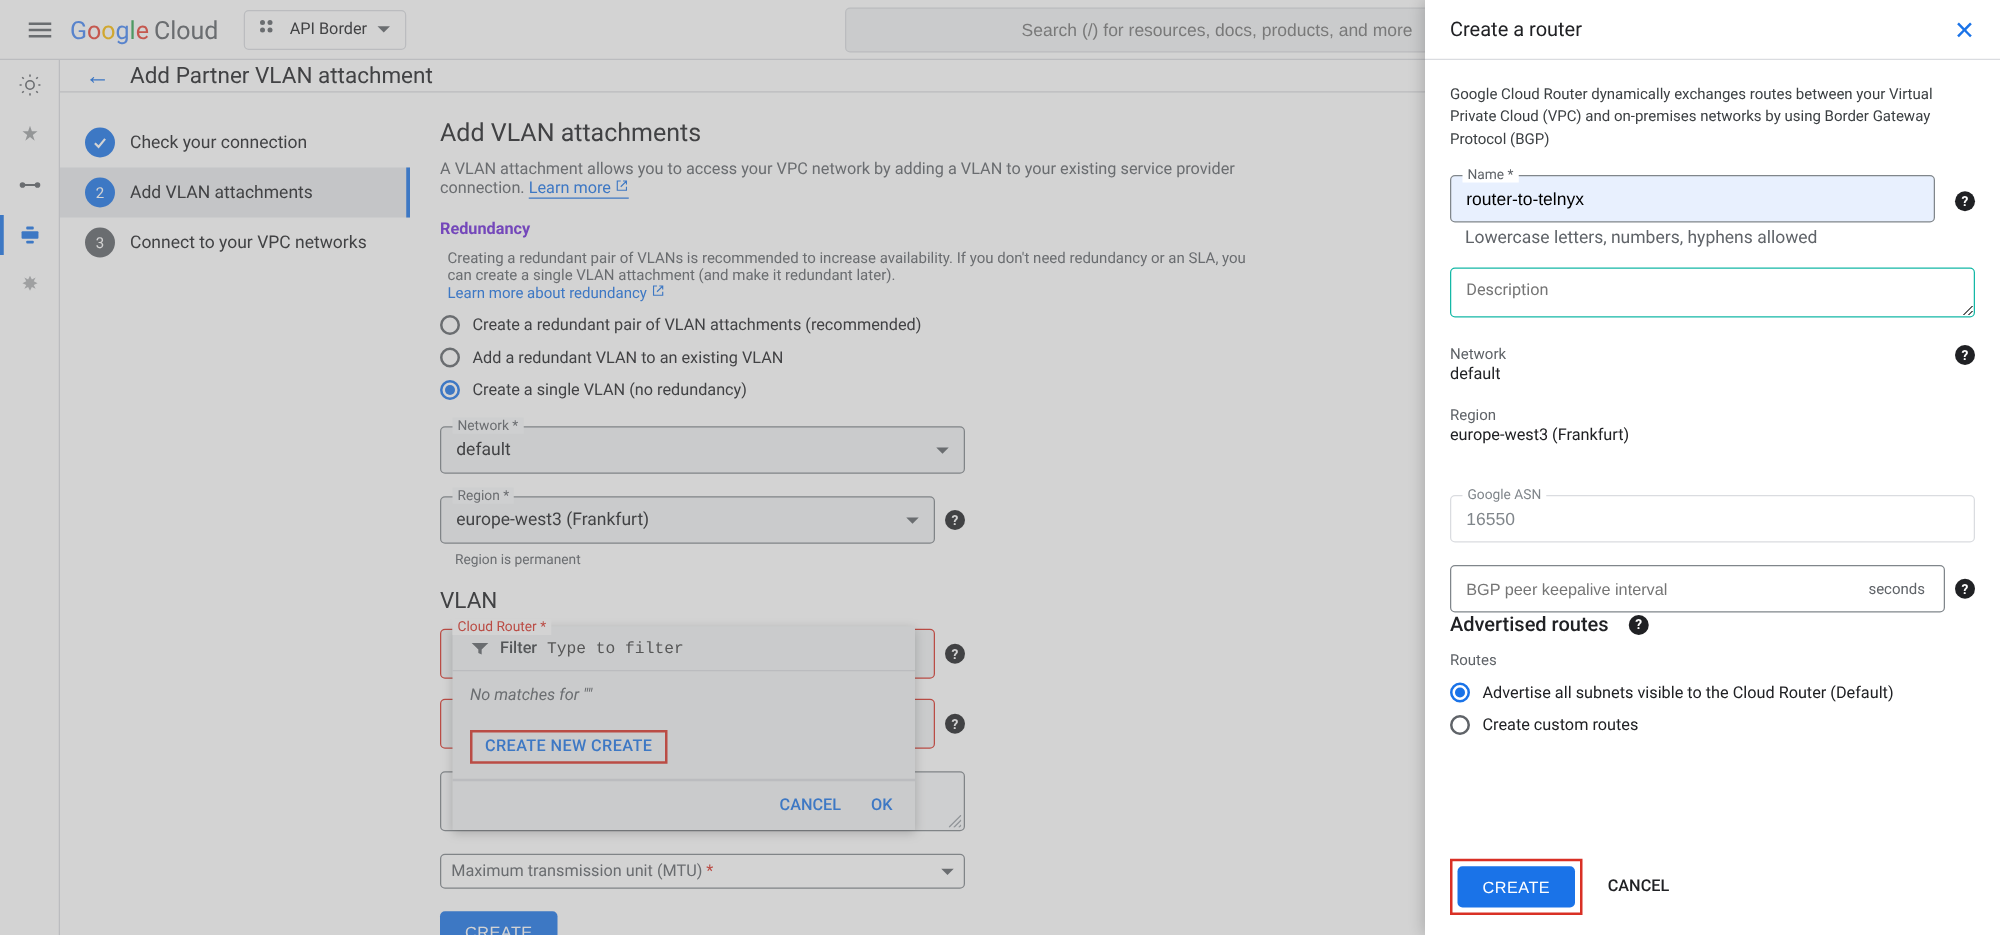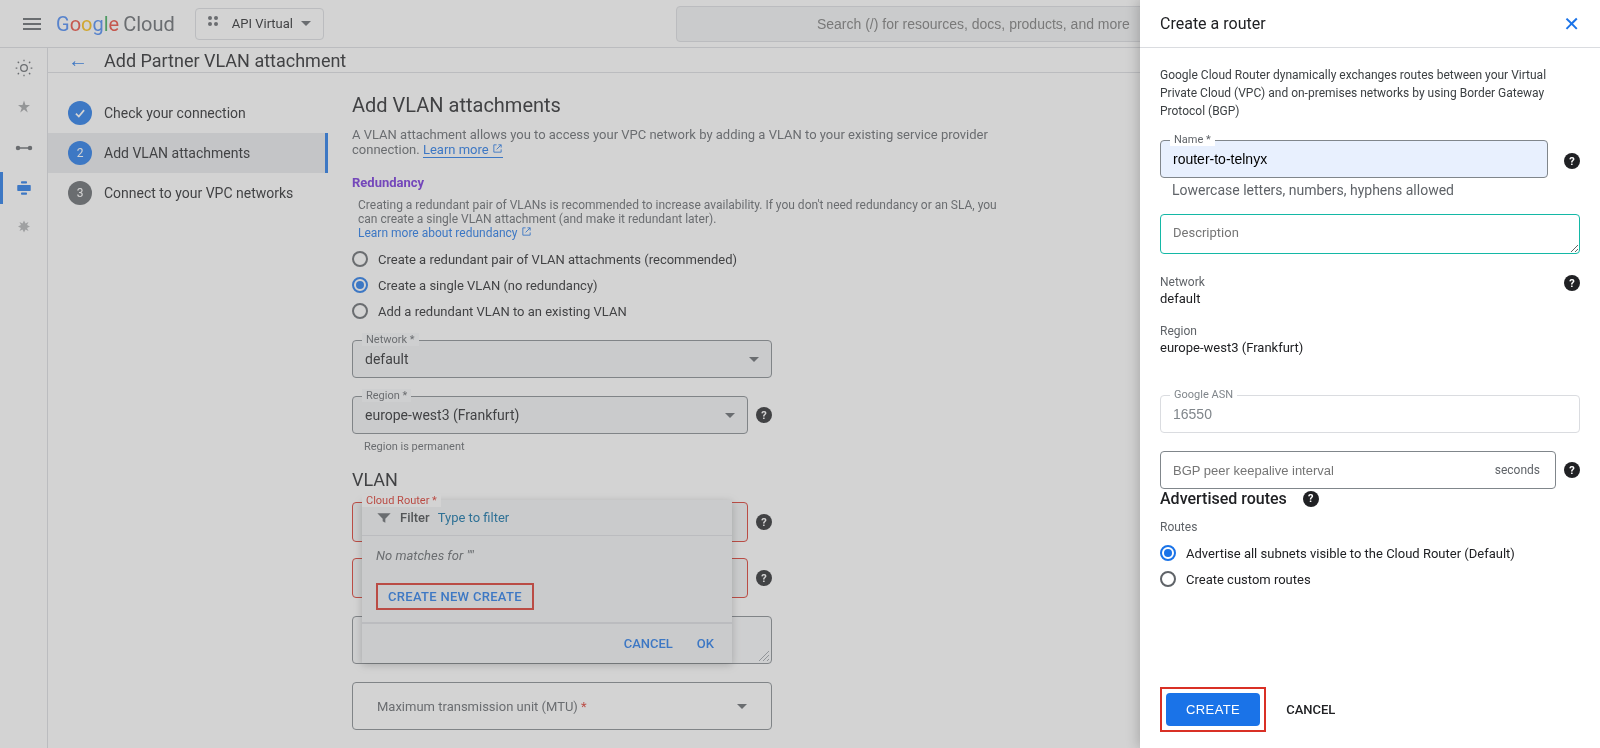--- a/index.html
+++ b/index.html
@@ -80,35 +80,35 @@
     .vlan-head { font-size: 18px; color: #202124; margin: 12px 0; }
     
     
     .router-dropdown-wrap { position: relative; max-width: 420px; margin-bottom: 16px; }
     .router-field-box { height: 40px; border: 1px solid #d93025; border-radius: 4px; background: #f1f3f4; }
     .router-float-label { position: absolute; top: -8px; left: 10px; background: #fff; padding: 0 4px; font-size: 11px; color: #d93025; z-index: 3; }
     .router-popup { position: absolute; top: -2px; left: 10px; width: 370px; background: #f1f3f4; box-shadow: 0 2px 8px rgba(0,0,0,0.25); z-index: 2; }
     .filter-row { display: flex; align-items: center; gap: 8px; padding: 10px 14px; font-size: 13px; color: #5f6368; }
     .filter-icon { width: 16px; height: 12px; }
     .filter-label { font-weight: 500; color: #3c4043; }
-    .filter-placeholder { color: #0369a1; font-style: normal; }
+    .filter-placeholder { color: #404040; font-style: normal; font-family: Liberation Mono, monospace; }
     .popup-divider { height: 1px; background: #dadce0; }
     .no-match { padding: 12px 14px; font-style: italic; font-size: 13px; color: #5f6368; }
     .create-router-btn-wrap { padding: 8px 14px 12px; }
     .create-router-highlight { border: 2px solid #d93025; display: inline-block; padding: 4px 10px; }
     .create-router-btn { color: #1a73e8; font-weight: 500; font-size: 13px; cursor: pointer; letter-spacing: 0.3px; }
     .popup-actions { display: flex; justify-content: flex-end; gap: 24px; padding: 12px 18px; border-top: 1px solid #dadce0; }
     .popup-actions span { color: #1a73e8; font-weight: 500; font-size: 13px; cursor: pointer; }
     
     .below-field { position: relative; max-width: 420px; margin-bottom: 18px; }
     .below-field-box { height: 40px; border: 1px solid #d93025; border-radius: 4px; background: #f1f3f4; }
     .textarea-box { max-width: 420px; min-height: 48px; border: 1px solid #80868b; border-radius: 4px; background: #f8f9fa; margin-bottom: 18px; resize: both; position: relative; }
     .resize-handle { position: absolute; bottom: 2px; right: 2px; width: 10px; height: 10px; }
     
-    .mtu-box { max-width: 420px; height: 48px; border: 1px solid #80868b; border-radius: 4px; display: flex; align-items: center; padding: 0 24px; font-size: 13px; color: #5f6368; }
+    .mtu-box { max-width: 420px; height: 28px; border: 1px solid #80868b; border-radius: 4px; display: flex; align-items: center; padding: 0 8px; font-size: 13px; color: #5f6368; }
     .mtu-box .req-star { color: #d93025; }
     
     .form-actions { display: flex; gap: 20px; margin-top: 18px; align-items: center; }
     .btn-primary { background: #1a73e8; color: #fff; border: none; border-radius: 4px; padding: 9px 20px; font-size: 13px; font-weight: 500; cursor: pointer; letter-spacing: 0.4px; }
     .btn-text { color: #202124; font-size: 13px; font-weight: 500; cursor: pointer; }
     
     
     .side-panel { position: absolute; top: 0; right: 0; width: 460px; height: 100vh; background: #fff; box-shadow: -2px 0 12px rgba(0,0,0,0.2); z-index: 10; display: flex; flex-direction: column; }
     .panel-header { height: 48px; display: flex; align-items: center; padding: 0 20px; border-bottom: 1px solid #dadce0; }
     .panel-title { font-size: 16px; color: #202124; }
@@ -161,21 +161,21 @@
   </div>
   <div class="project-picker">
     <div class="project-icon">
         <div class="dots-icon">
           <span></span>
           <span></span>
           <span></span>
           <span></span>
         </div>
       </div>
-    <span>API Virtual</span>
+    <span>API Border</span>
     <span class="dropdown-arrow"></span>
   </div>
   <div class="search-wrapper">
     <div class="search-input-container">
       <input class="search-input" placeholder="Search (/) for resources, docs, products, and more" style="">
     </div>
     <button class="search-btn">
       <svg class="search-icon-svg" viewBox="0 0 24 24" fill="none" stroke="#1a73e8" stroke-width="2.5">
           <circle cx="10" cy="10" r="7"></circle>
           <line x1="20" y1="20" x2="15" y2="15"></line>
@@ -259,28 +259,28 @@
           <a href="#"><span>Learn more about redundancy</span> <svg class="ext-link-icon" viewBox="0 0 24 24" fill="none" stroke="#1a73e8" stroke-width="2">
                 <path d="M10 4H4v16h16v-6M14 4h6v6M20 4L10 14"></path>
               </svg></a>
         </div>
         <div class="radio-group">
           <div class="radio-row">
             <span class="radio-outer"></span>
             <span>Create a redundant pair of VLAN attachments (recommended)</span>
           </div>
           <div class="radio-row">
+            <span class="radio-outer"></span>
+            <span>Add a redundant VLAN to an existing VLAN</span>
+          </div>
+          <div class="radio-row">
             <span class="radio-outer checked">
                 <span class="radio-inner"></span>
               </span>
             <span>Create a single VLAN (no redundancy)</span>
-          </div>
-          <div class="radio-row">
-            <span class="radio-outer"></span>
-            <span>Add a redundant VLAN to an existing VLAN</span>
           </div>
         </div>
 
         <div class="select-field">
           <span class="float-label aster">Network</span>
           <div class="select-box">
             <span>default</span>
             <span class="arrow dropdown-arrow"></span>
           </div>
         </div>

